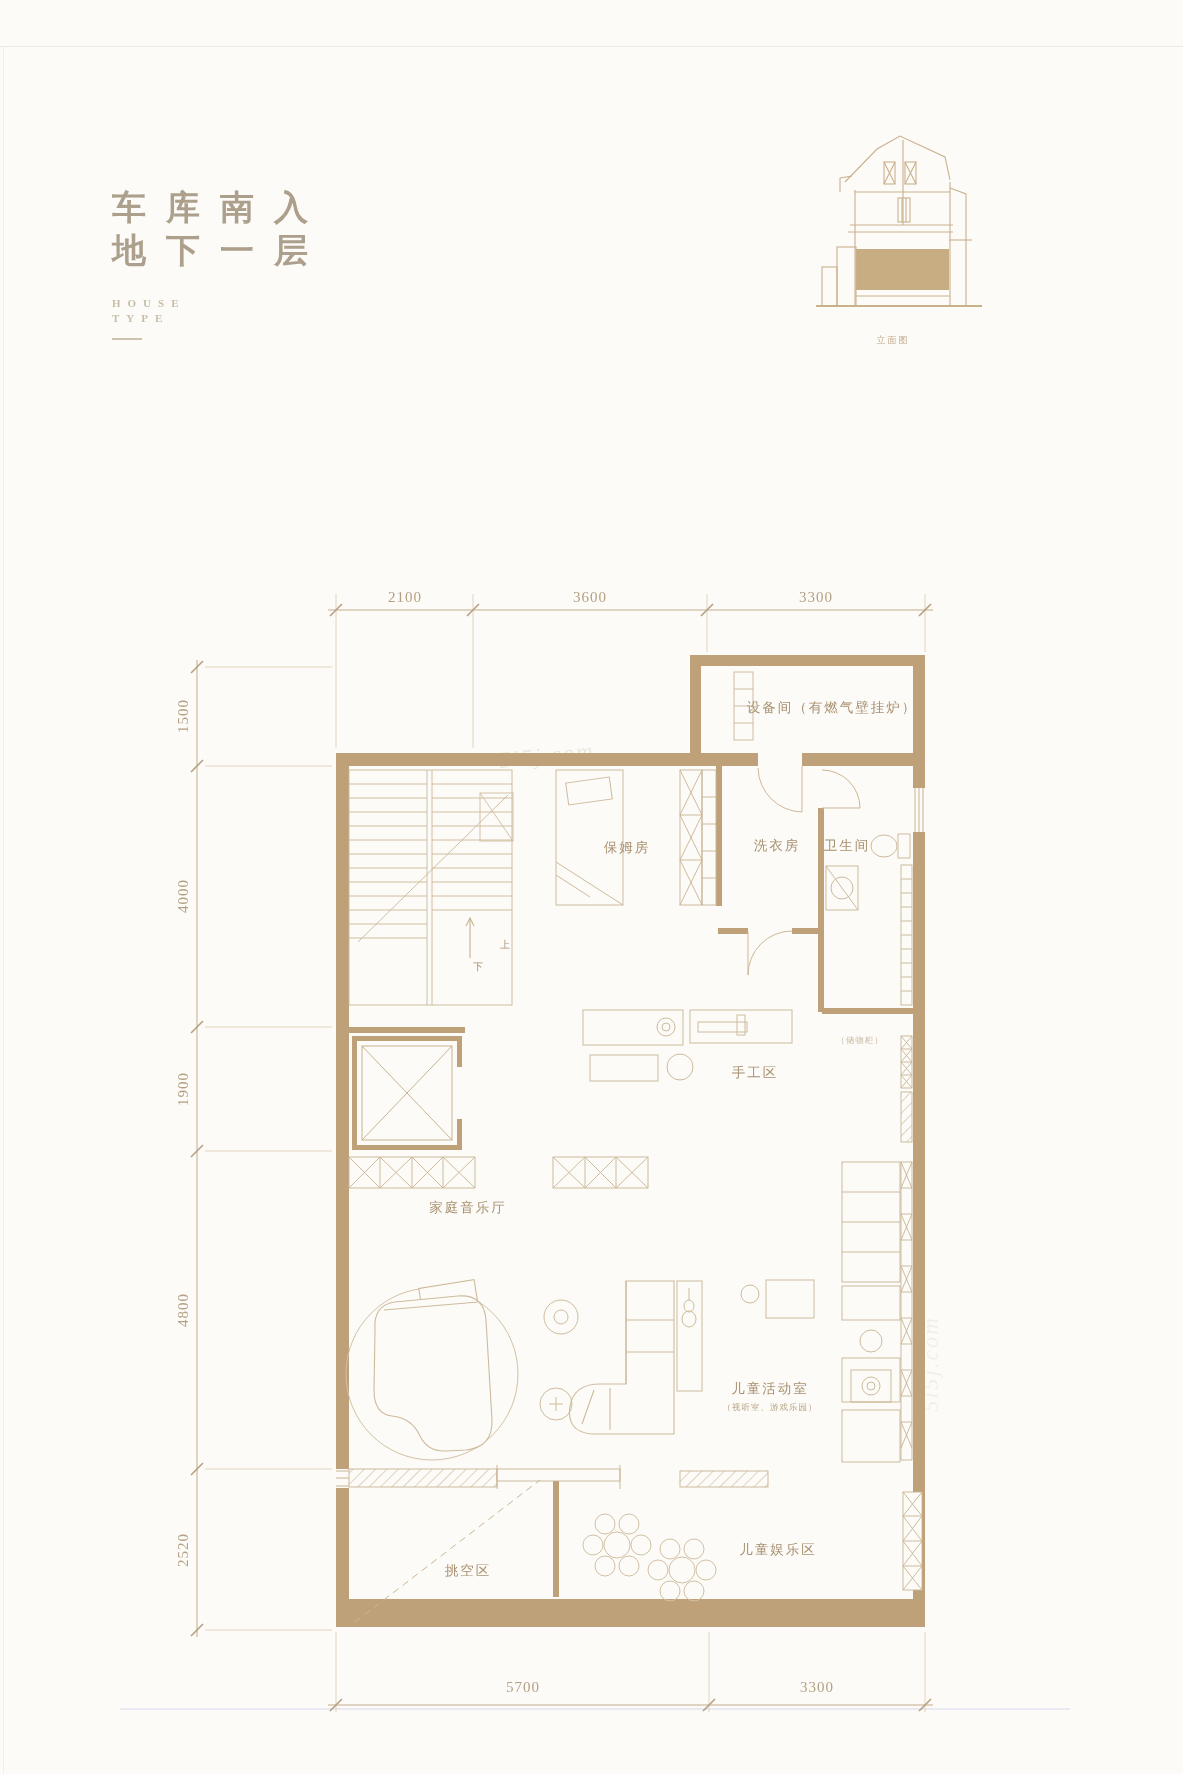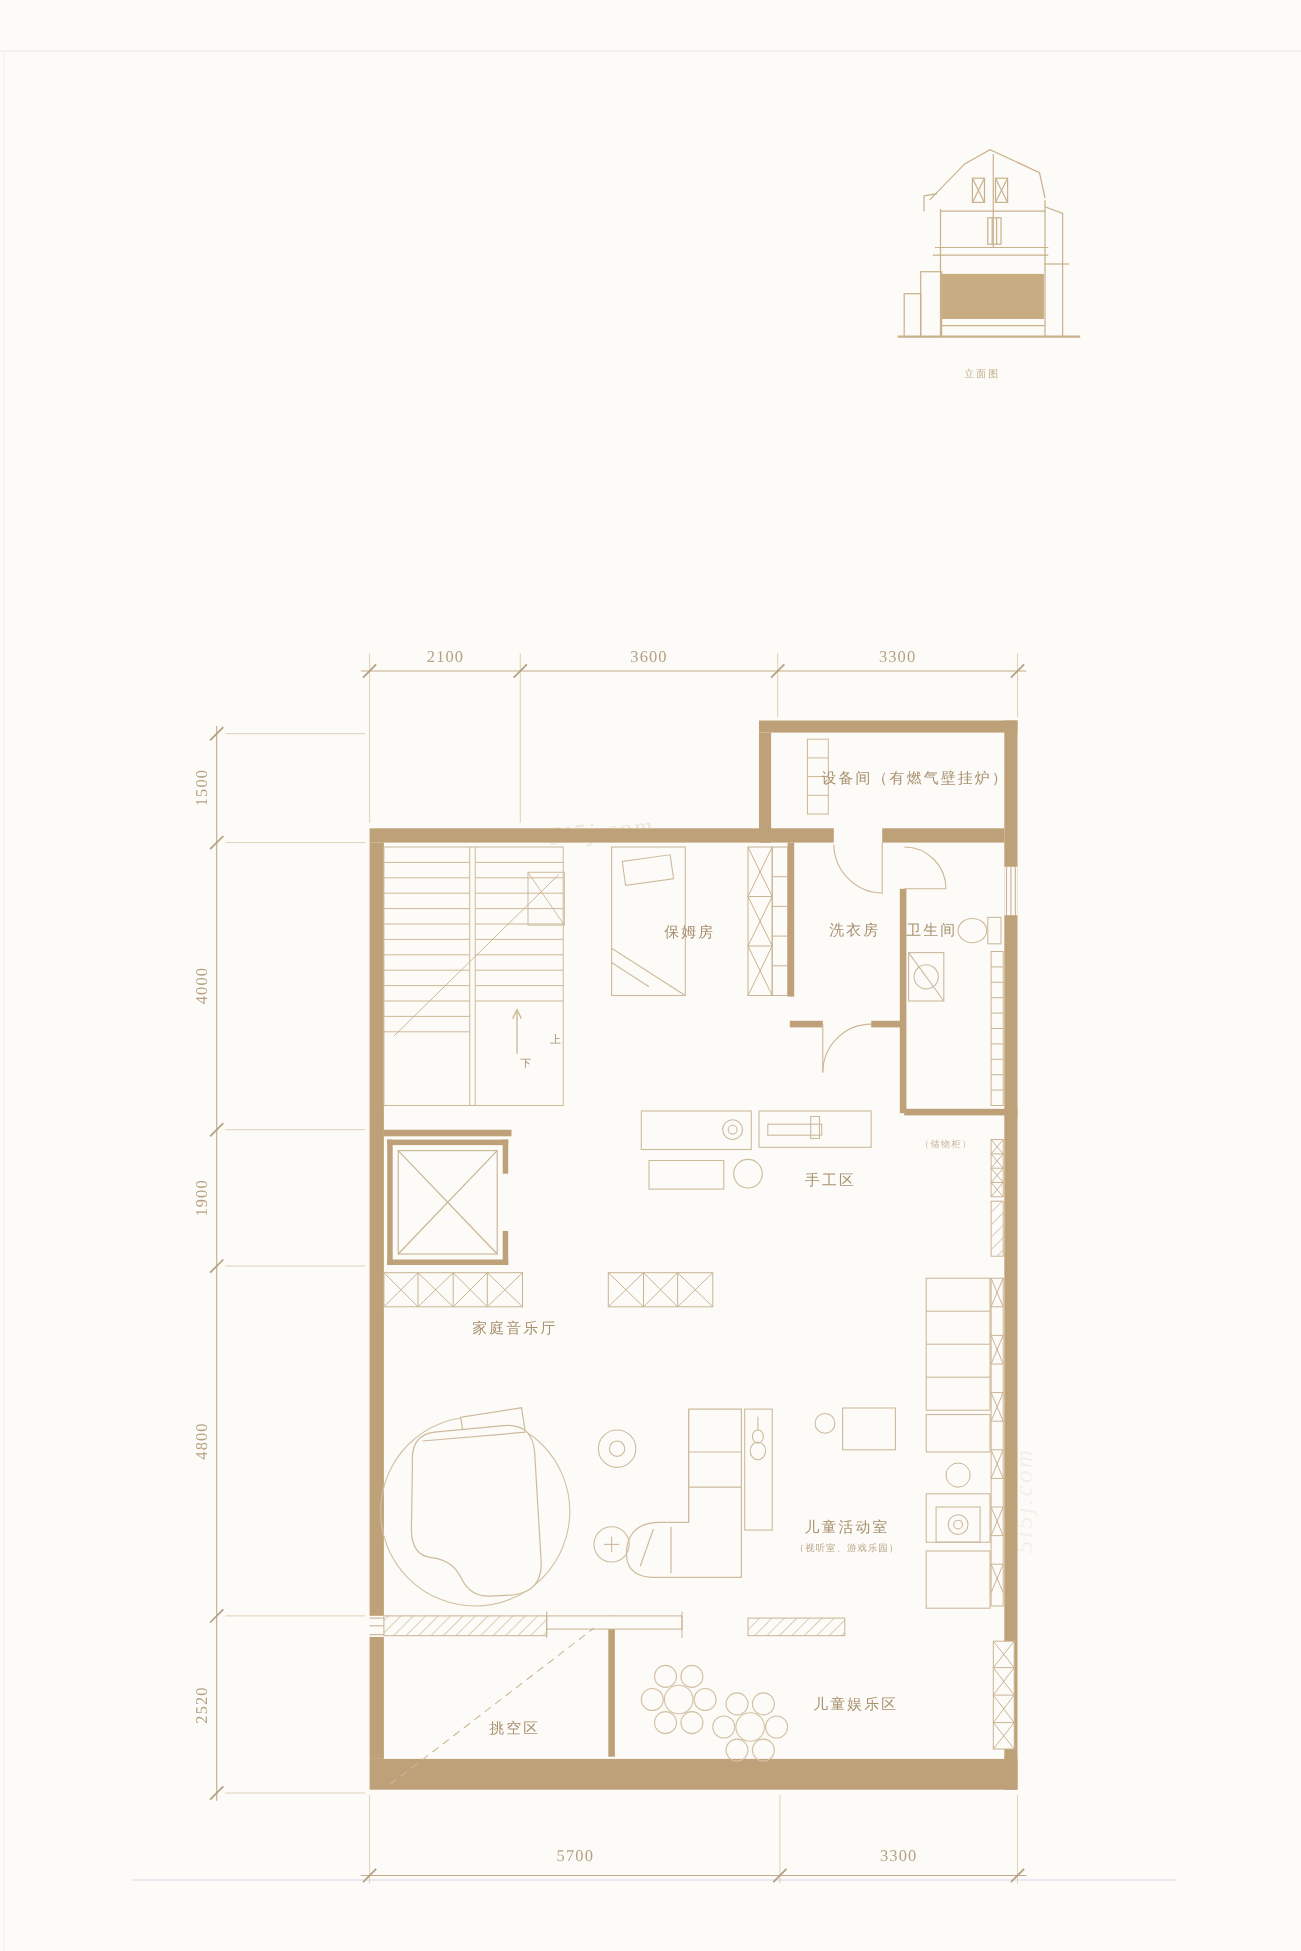--- a/index.html
+++ b/index.html
@@ -19,20 +19,29 @@
   .cap-txt{fill:#c2ab8b;font-size:9px;letter-spacing:2px;}
   .wm{fill:#d9d3c6;font-size:23px;font-style:italic;letter-spacing:2px;}
 </style>
 </head>
 <body>
 
 <div class="page">
   <div class="scan-top"></div>
   <div class="scan-left"></div>
 
+  <div class="title-block">
+    <div class="title-line">车库南入</div>
+    <div class="title-line">地下一层</div>
+    <div class="house-type">
+      <div>HOUSE</div>
+      <div>TYPE</div>
+    </div>
+    <div class="title-dash"></div>
+  </div>
 
   <svg width="1183" height="1774" viewBox="0 0 1183 1774">
     <defs>
       <pattern id="hatch" width="8" height="8" patternUnits="userSpaceOnUse" patternTransform="rotate(45)">
         <line x1="0" y1="0" x2="0" y2="8" stroke="#c9b694" stroke-width="1.2"></line>
       </pattern>
     </defs>
 
     <line x1="120" y1="1709" x2="1070" y2="1709" stroke="#d9d4ea" stroke-width="1.4" opacity="0.65"></line>
     <text class="wm" x="500" y="768" opacity="0.5" transform="rotate(-6 500 768)">5i5j.com</text>

